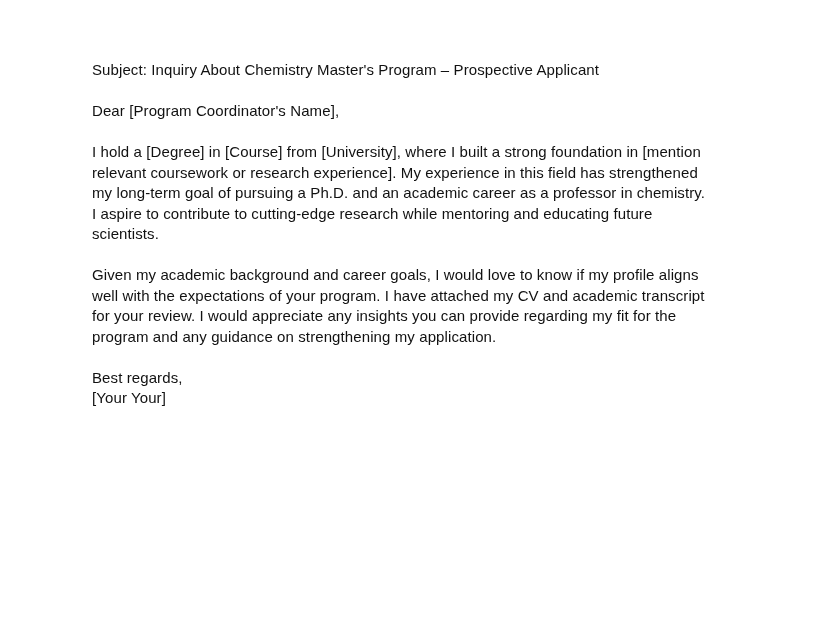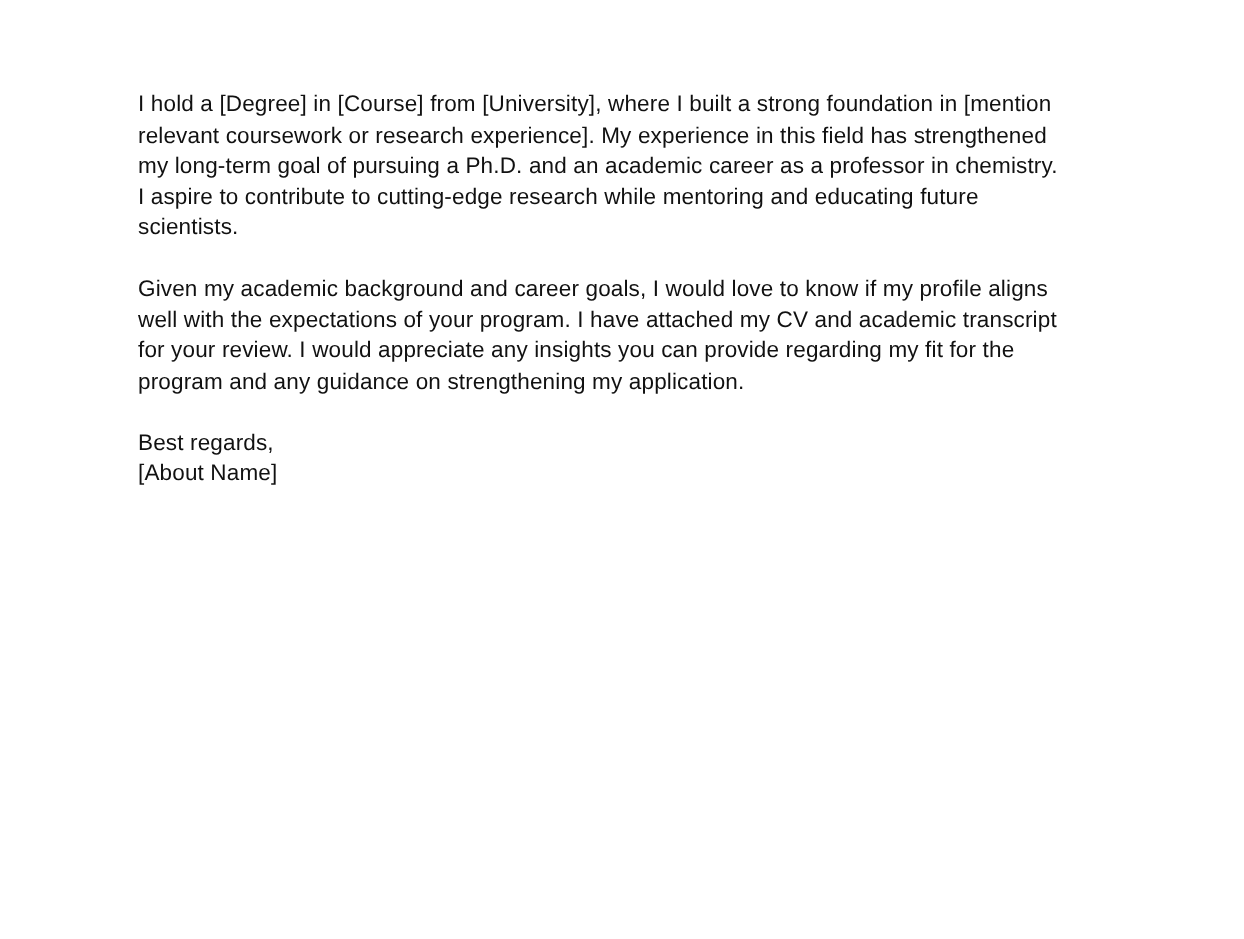--- a/index.html
+++ b/index.html
@@ -28,30 +28,32 @@
     white-space: pre-line; 
   }
   .para:last-child {
     margin-bottom: 0;
   }
 </style>
 </head>
 <body>
 
 <div class="letter">
+  <div class="para">Subject: Inquiry About Chemistry Master's Program – Prospective Applicant</div>
 
+  <div class="para">Dear [Program Coordinator's Name],</div>
 
 
   <div class="para">I hold a [Degree] in [Course] from [University], where I built a strong foundation in [mention
 relevant coursework or research experience]. My experience in this field has strengthened
 my long-term goal of pursuing a Ph.D. and an academic career as a professor in chemistry.
 I aspire to contribute to cutting-edge research while mentoring and educating future
 scientists.</div>
 
   <div class="para">Given my academic background and career goals, I would love to know if my profile aligns
 well with the expectations of your program. I have attached my CV and academic transcript
 for your review. I would appreciate any insights you can provide regarding my fit for the
 program and any guidance on strengthening my application.</div>
 
 
   <div class="para">Best regards,
-[About Name]</div>
+[Your Your]</div>
 </div>
 
 </body></html>

